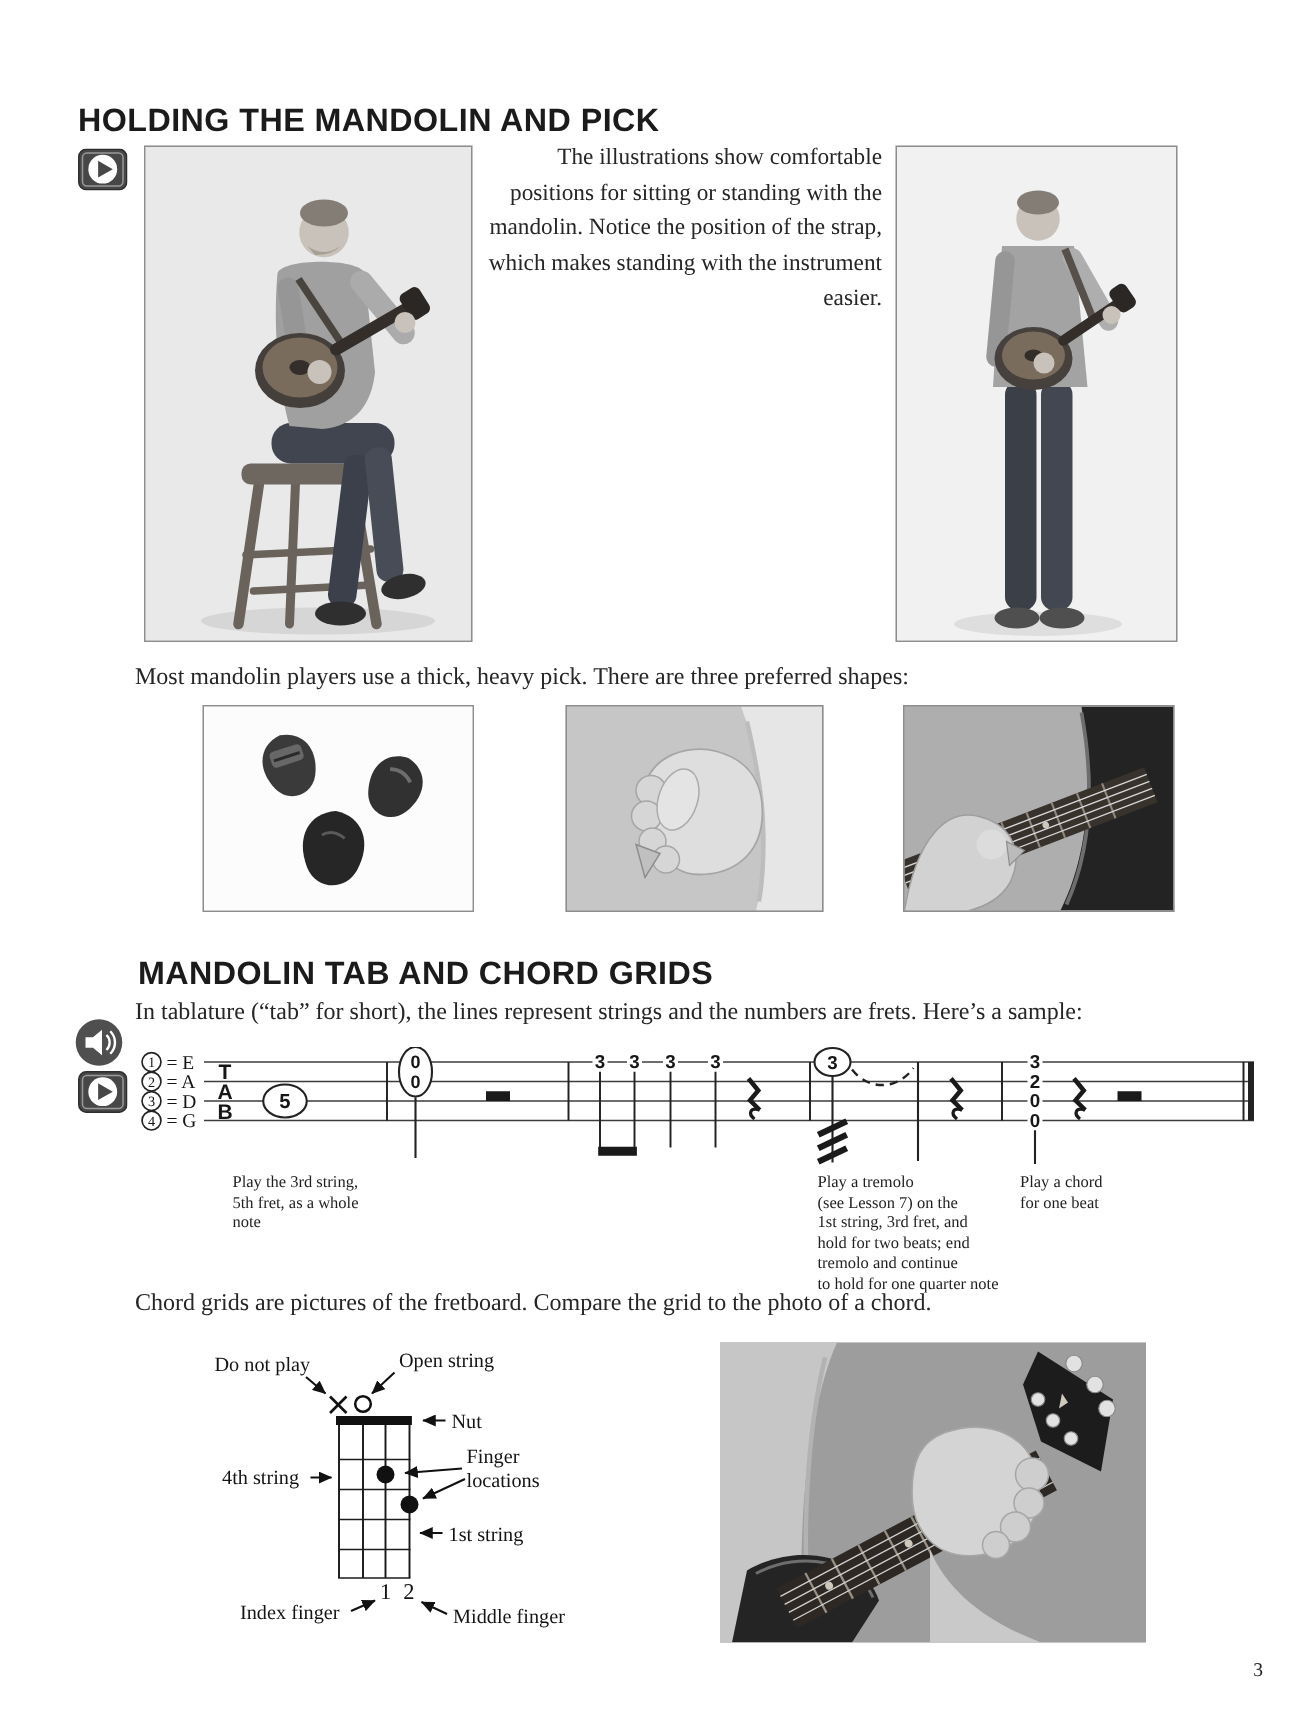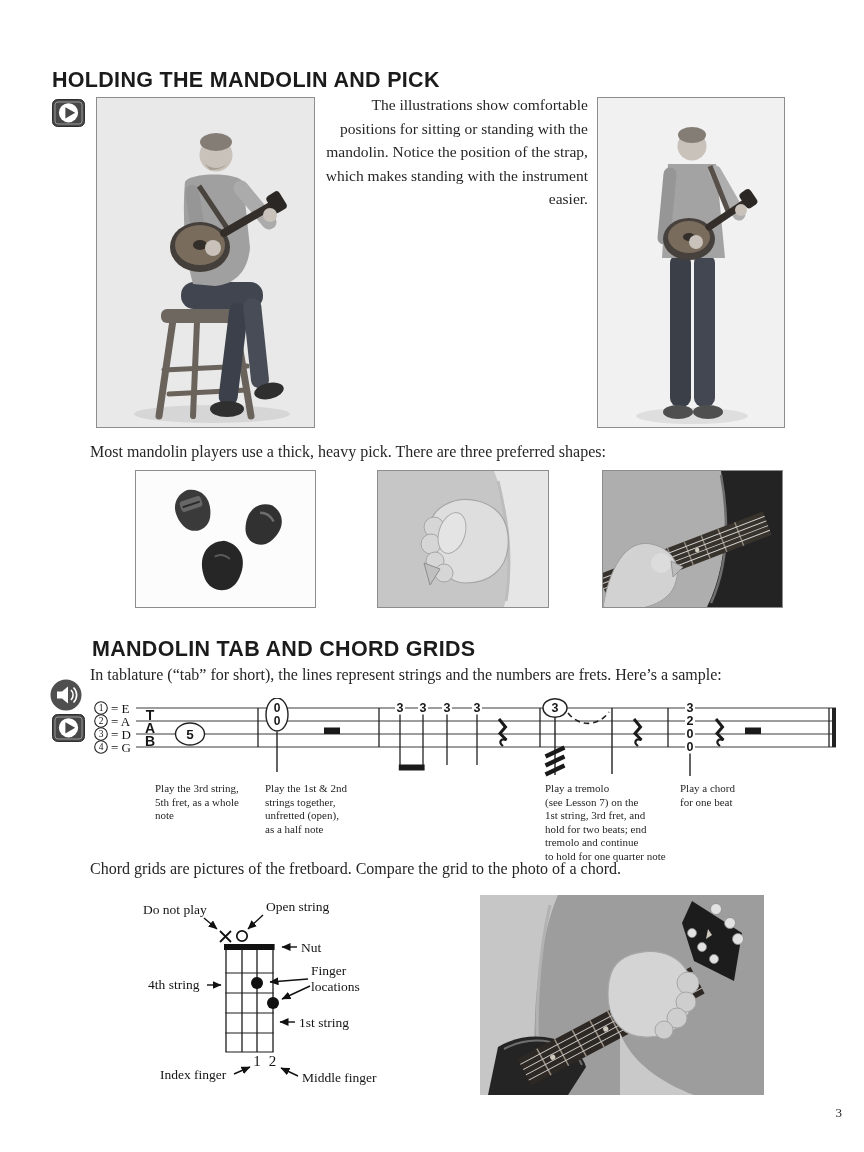--- a/index.html
+++ b/index.html
@@ -302,24 +302,20 @@
       <text class="tnum" x="598" y="53.3" text-anchor="middle" font-size="12.5">0</text>
       <line x1="598" y1="55.5" x2="598" y2="78" stroke="#222" stroke-width="1.4"></line>
       <use href="#qr" transform="translate(623,21)"></use>
       <rect x="653" y="29.5" width="16" height="6.5" fill="#1a1a1a"></rect>
     </g>
   </svg>
 
   <div class="abs tabcap" style="left:155px;top:782px;width:110px;">Play the 3rd string,
 5th fret, as a whole
 note</div>
-  <div class="abs tabcap" style="left:265px;top:782px;width:120px;">Play the 1st &amp; 2nd
-strings together,
-unfretted (open),
-as a half note</div>
   <div class="abs tabcap" style="left:545px;top:782px;width:150px;">Play a tremolo
 (see Lesson 7) on the
 1st string, 3rd fret, and
 hold for two beats; end
 tremolo and continue
 to hold for one quarter note</div>
   <div class="abs tabcap" style="left:680px;top:782px;width:95px;">Play a chord
 for one beat</div>
 
   <div class="abs oneline" style="left:90px;top:860px;">Chord grids are pictures of the fretboard. Compare the grid to the photo of a chord.</div>

